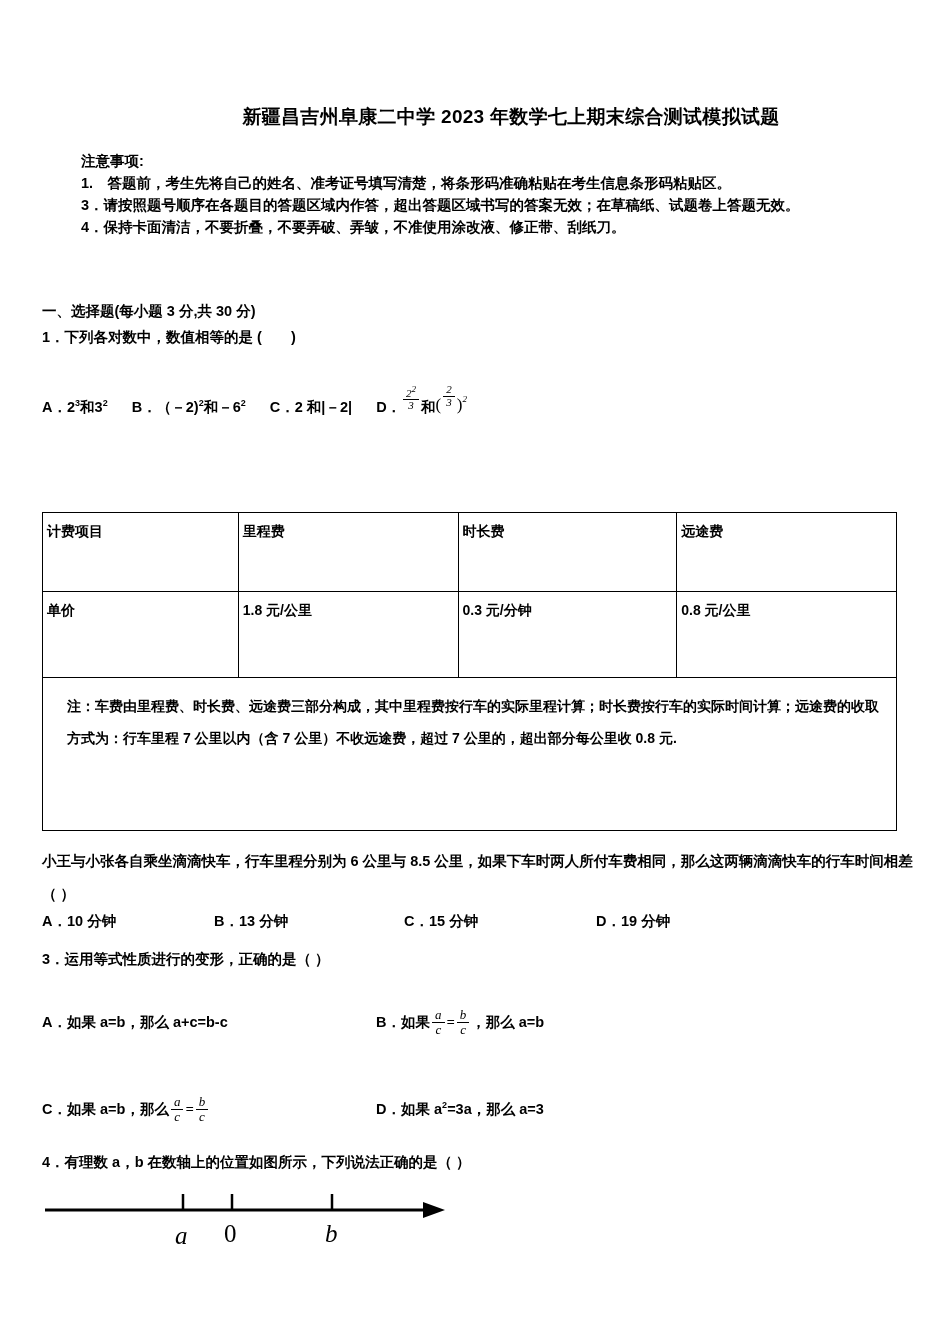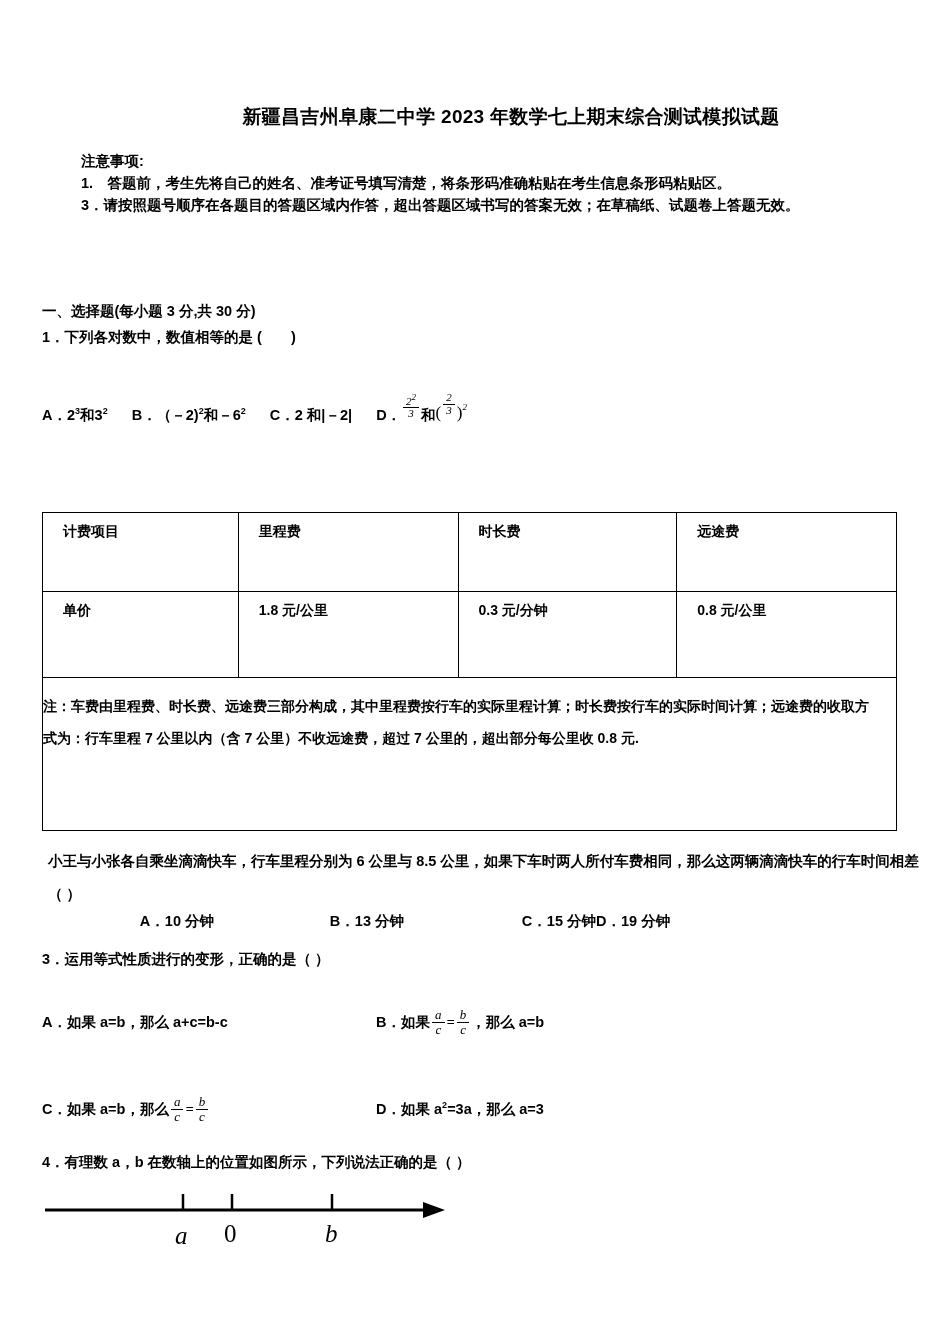--- a/index.html
+++ b/index.html
@@ -95,21 +95,21 @@
     vertical-align: -0.45em;
     text-align: center;
     font-family: "Liberation Serif", "DejaVu Serif", serif;
     font-style: italic;
     font-weight: normal;
     line-height: 1.05;
     margin: 0 2px;
   }
   .frac .num { display: block; padding: 0 3px; font-size: 13px; }
   .frac .den { display: block; padding: 0 3px; font-size: 13px; border-top: 1px solid #000; }
-  .frac.tiny { font-size: 11px; vertical-align: 0.25em; margin-top: 8px; }
+  .frac.tiny { font-size: 11px; vertical-align: 0.25em; }
   .frac.tiny .num, .frac.tiny .den { font-size: 11px; }
 
   .paren-frac {
     display: inline-block;
     vertical-align: 0.25em;
     font-family: "Liberation Serif", "DejaVu Serif", serif;
     font-style: italic;
     font-weight: normal;
   }
   .paren-frac .pz { font-size: 17px; font-style: normal; vertical-align: -0.1em;}
@@ -123,56 +123,56 @@
     top: 512px;
     width: 855px;
     border-collapse: collapse;
     font-family: "Liberation Sans", "DejaVu Sans", sans-serif;
     font-size: 14px;
     font-weight: bold;
   }
   table.fee td {
     border: 1px solid #000;
     vertical-align: top;
-    padding: 10px 10px 10px 20px;
+    padding: 10px 10px 10px 4px;
   }
   table.fee tr.r1 td { height: 58px; }
   table.fee tr.r2 td { height: 65px; }
   table.fee td.note {
     height: 130px;
     line-height: 32px;
-    padding: 12px 14px 10px 0;
+    padding: 12px 14px 10px 24px;
     font-weight: bold;
   }
   table.fee col.c1 { width: 196px; }
   table.fee col.c2 { width: 220px; }
   table.fee col.c3 { width: 219px; }
   table.fee col.c4 { width: 220px; }
 
   .q2-tail {
     position: absolute;
-    left: 48px;
+    left: 42px;
     top: 845px;
     width: 880px;
     font-family: "Liberation Sans", "DejaVu Sans", sans-serif;
     font-size: 14.5px;
     font-weight: bold;
     line-height: 33px;
   }
   .q2-opts {
     position: absolute;
     left: 42px;
     top: 912px;
     width: 880px;
     font-family: "Liberation Sans", "DejaVu Sans", sans-serif;
     font-size: 14.5px;
     font-weight: bold;
     white-space: nowrap;
   }
-  .q2-opts span.o { display: inline-block; text-align: right; }
+  .q2-opts span.o { display: inline-block; }
   .q2-opts .o1 { width: 172px; }
   .q2-opts .o2 { width: 190px; }
   .q2-opts .o3 { width: 192px; }
 
   
   .q3-stem { left: 42px; top: 950px; }
   .q3-row {
     position: absolute;
     left: 42px;
     width: 880px;
@@ -211,20 +211,21 @@
 <body>
 
 <div class="page">
 
   <div class="doc-title">新疆昌吉州阜康二中学 2023 年数学七上期末综合测试模拟试题</div>
 
   <div class="notice">
     <div class="nline">注意事项:</div>
     <div class="nline">1.　答题前，考生先将自己的姓名、准考证号填写清楚，将条形码准确粘贴在考生信息条形码粘贴区。</div>
     <div class="nline">3．请按照题号顺序在各题目的答题区域内作答，超出答题区域书写的答案无效；在草稿纸、试题卷上答题无效。</div>
+    <div class="nline">4．保持卡面清洁，不要折叠，不要弄破、弄皱，不准使用涂改液、修正带、刮纸刀。</div>
   </div>
 
   <div class="sec-head">一、选择题(每小题 3 分,共 30 分)</div>
 
   <div class="q-stem q1-stem">1．下列各对数中，数值相等的是 (　　)</div>
 
   <div class="q1-opts">
     <span class="opt"><span>A．</span><span>2</span><sup class="sm">3</sup><span>和</span><span>3</span><sup class="sm">2</sup></span>
     <span class="gap"></span>
     <span class="opt"><span>B．</span><span>（－2)</span><sup class="sm">2</sup><span>和－6</span><sup class="sm">2</sup></span>

